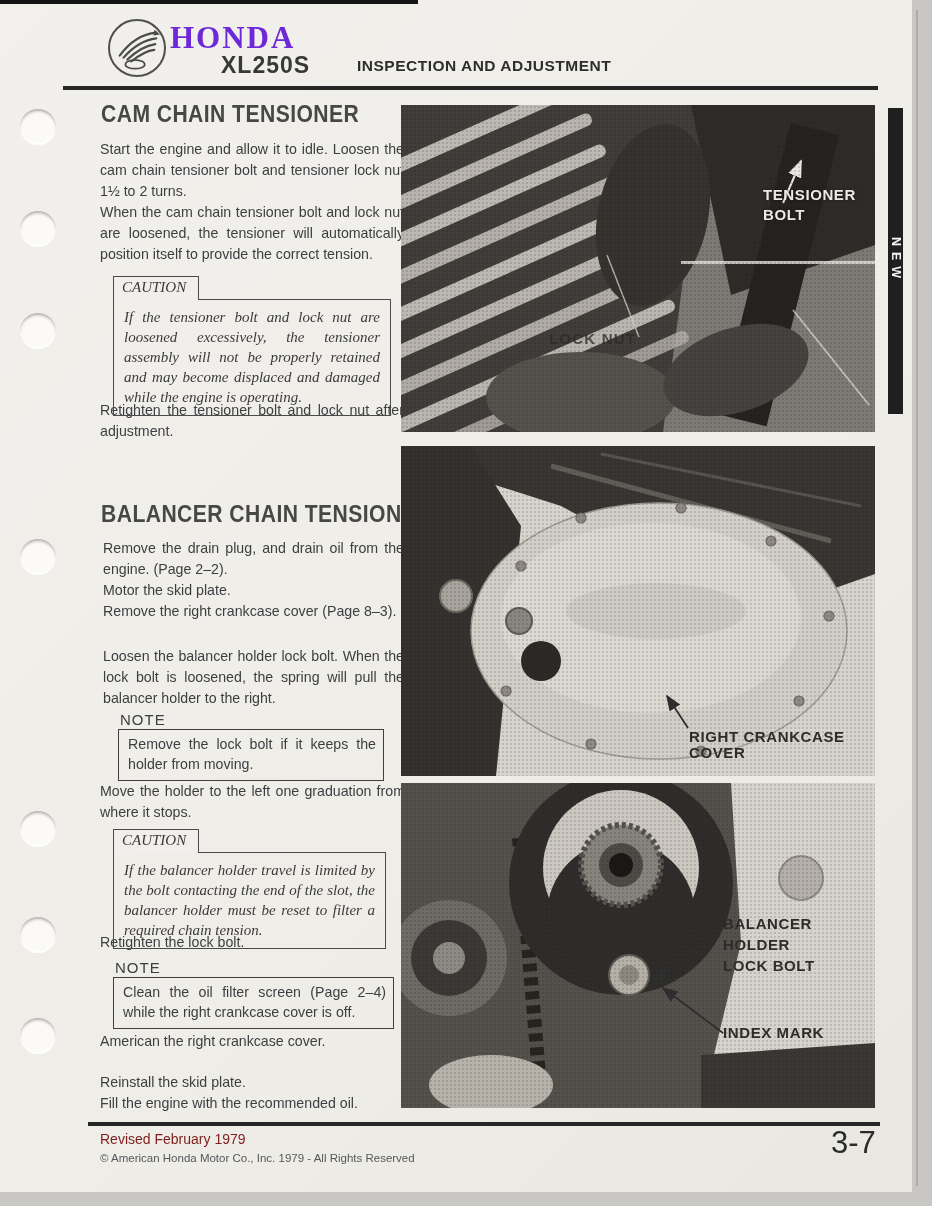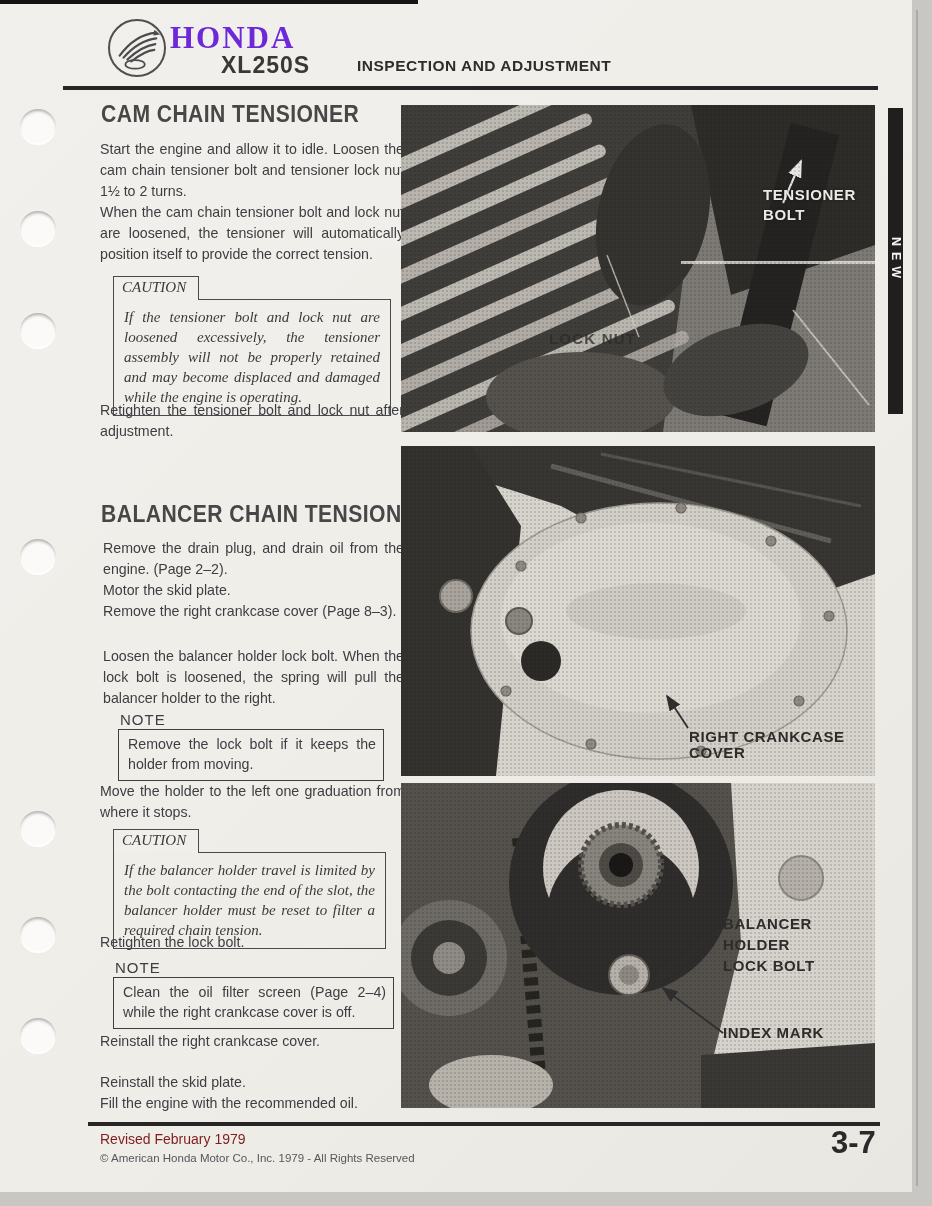--- a/index.html
+++ b/index.html
@@ -42,21 +42,21 @@
                white-space:pre-line;line-height:20px;}
   .lbl-light{color:#eceae6;text-shadow:0 0 3px rgba(0,0,0,.5);}
   .lbl-dark{color:#2d2c2a;}
   .lbl-faint{color:rgba(45,43,40,.78);}
   .new-tab{position:absolute;left:888px;top:108px;width:15px;height:306px;background:#1f1f1f;
            display:flex;align-items:center;justify-content:center;}
   .new-tab span{writing-mode:vertical-rl;color:#f4f3f0;font-weight:bold;font-size:12.5px;letter-spacing:6px;}
   
   .revised{position:absolute;left:100px;top:1131px;font-size:14px;color:#7f1d1d;}
   .copyright{position:absolute;left:100px;top:1152px;font-size:11.5px;color:#55575b;}
-  .pageno{position:absolute;left:831px;top:1125px;font-weight:bold;font-size:31px;color:#2a2a2a;}
+  .pageno{position:absolute;left:831px;top:1125px;font-weight:normal;font-size:31px;color:#2a2a2a;}
 </style>
 </head>
 <body>
 
 <div class="page">
   <div class="paper"></div>
   <div class="top-bar"></div>
   <div class="edge-line"></div>
 
   <div class="hole" style="top:109px"></div>
@@ -140,21 +140,21 @@
   </div>
   <div class="body-block" style="left:103px;top:646px;width:301px">Loosen the balancer holder lock bolt. When the lock bolt is loosened, the spring will pull the balancer holder to the right.</div>
   <div class="note-label" style="left:120px;top:711px">NOTE</div>
   <div class="note-box" style="left:118px;top:729px;width:248px">Remove the lock bolt if it keeps the holder from moving.</div>
   <div class="body-block" style="left:100px;top:781px;width:305px">Move the holder to the left one graduation from where it stops.</div>
   <div class="caution-tab" style="left:113px;top:829px">CAUTION</div>
   <div class="caution-box" style="left:113px;top:852px;width:251px">If the balancer holder travel is limited by the bolt contacting the end of the slot, the balancer holder must be reset to filter a required chain tension.</div>
   <div class="body-block" style="left:100px;top:932px;width:304px">Retighten the lock bolt.</div>
   <div class="note-label" style="left:115px;top:959px">NOTE</div>
   <div class="note-box" style="left:113px;top:977px;width:263px">Clean the oil filter screen (Page 2–4) while the right crankcase cover is off.</div>
-  <div class="body-block" style="left:100px;top:1031px;width:304px">Reinstall the right crankcase cover.</div>
+  <div class="body-block" style="left:100px;top:1031px;width:304px">American the right crankcase cover.</div>
   <div class="body-block" style="left:100px;top:1072px;width:304px">
     <p>Reinstall the skid plate.</p>
     <p>Fill the engine with the recommended oil.</p>
   </div>
 
   <div class="photo" style="left:401px;top:446px;width:474px;height:330px;background:#d7d4ce">
     <svg width="474" height="330" viewBox="0 0 474 330">
       <defs>
         <marker id="ahd2" markerWidth="9" markerHeight="8" refX="8" refY="3.5" orient="auto">
           <path d="M0,0 L9,3.5 L0,7 z" fill="#2f2f2f"></path>

